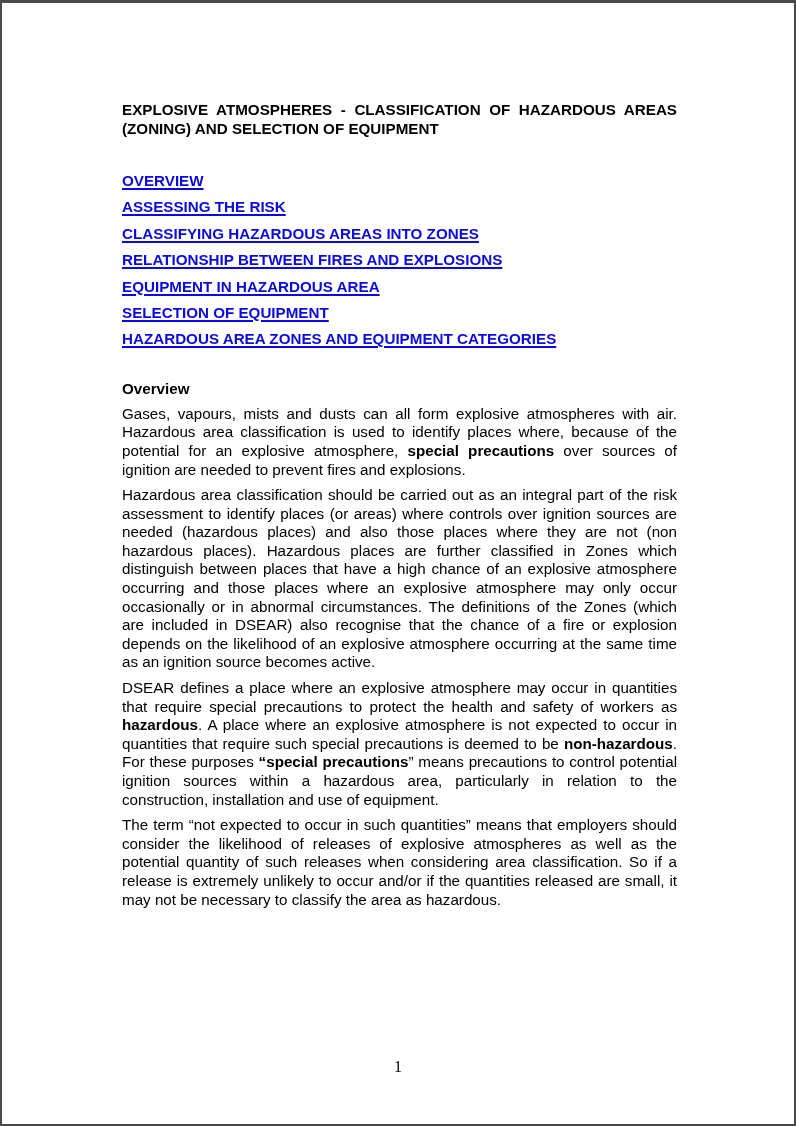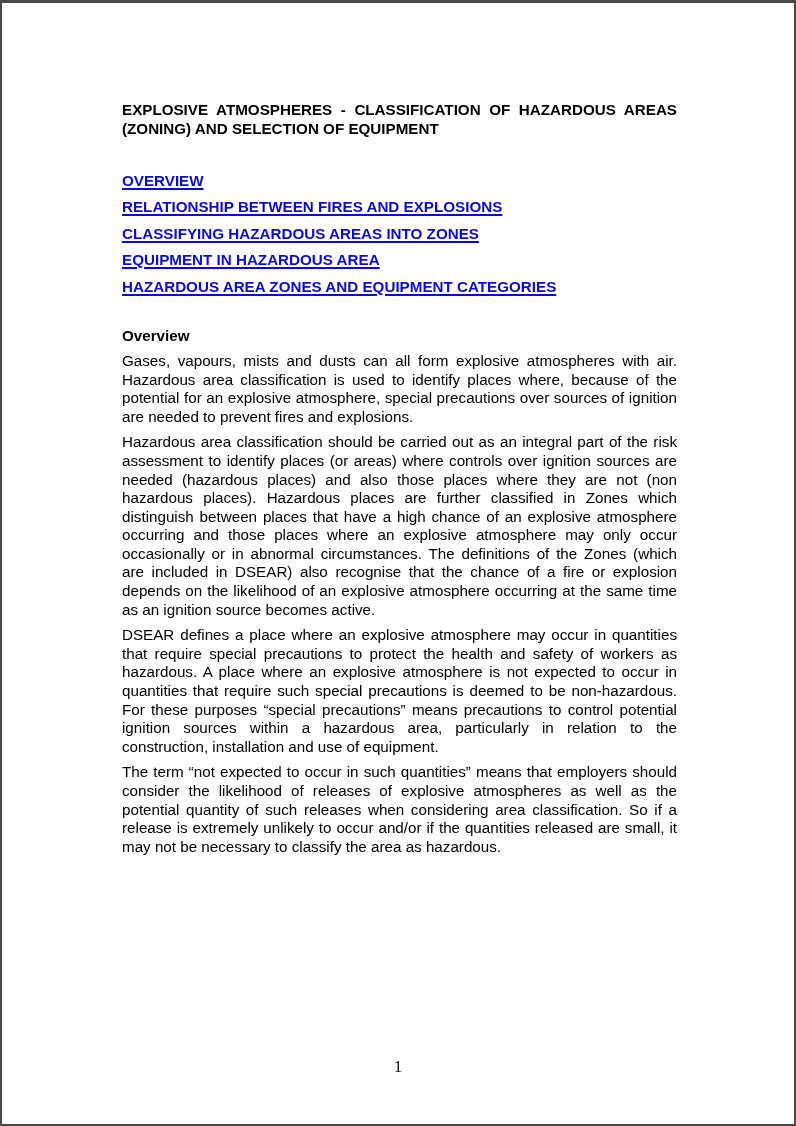--- a/index.html
+++ b/index.html
@@ -52,43 +52,45 @@
       font-size: 15.2px;
       line-height: 19px;
       margin: 23px 0 7px 0;
     }
     .para {
       font-size: 15.2px;
       line-height: 18.6px;
       text-align: justify;
       margin: 0 0 7px 0;
     }
-    .para b { font-weight: normal; }
+    .para b { font-weight: bold; }
     .page-number {
       position: absolute;
       left: 0; width: 796px;
       top: 1058px;
       text-align: center;
       font-family: "Liberation Serif", serif;
       font-size: 16px;
       color: #000;
     }
   </style>
 </head>
 <body>
 
 <div class="page">
   <div class="content">
     <h1 class="doc-title">EXPLOSIVE ATMOSPHERES - CLASSIFICATION OF HAZARDOUS AREAS (ZONING) AND SELECTION OF EQUIPMENT</h1>
 
     <ul class="toc">
       <li><a href="#">OVERVIEW</a></li>
+      <li><a href="#">ASSESSING THE RISK</a></li>
+      <li><a href="#">CLASSIFYING HAZARDOUS AREAS INTO ZONES</a></li>
       <li><a href="#">RELATIONSHIP BETWEEN FIRES AND EXPLOSIONS</a></li>
-      <li><a href="#">CLASSIFYING HAZARDOUS AREAS INTO ZONES</a></li>
       <li><a href="#">EQUIPMENT IN HAZARDOUS AREA</a></li>
+      <li><a href="#">SELECTION OF EQUIPMENT</a></li>
       <li><a href="#">HAZARDOUS AREA ZONES AND EQUIPMENT CATEGORIES</a></li>
     </ul>
 
     <h2 class="section-heading">Overview</h2>
 
     <p class="para"><span>Gases, vapours, mists and dusts can all form explosive atmospheres with air. Hazardous area classification is used to identify places where, because of the potential for an explosive atmosphere, </span><b>special precautions</b><span> over sources of ignition are needed to prevent fires and explosions.</span></p>
 
     <p class="para">Hazardous area classification should be carried out as an integral part of the risk assessment to identify places (or areas) where controls over ignition sources are needed (hazardous places) and also those places where they are not (non hazardous places).  Hazardous places are further classified in Zones which distinguish between places that have a high chance of an explosive atmosphere occurring and those places where an explosive atmosphere may only occur occasionally or in abnormal circumstances. The definitions of the Zones (which are included in DSEAR) also recognise that the chance of a fire or explosion depends on the likelihood of an explosive atmosphere occurring at the same time as an ignition source becomes active.</p>
 
     <p class="para"><span>DSEAR defines a place where an explosive atmosphere may occur in quantities that require special precautions to protect the health and safety of workers as </span><b>hazardous</b><span>. A place where an explosive atmosphere is not expected to occur in quantities that require such special precautions is deemed to be </span><b>non-hazardous</b><span>.  For these purposes </span><b>“special precautions</b><span>” means precautions to control potential ignition sources within a hazardous area, particularly in relation to the construction, installation and use of equipment.</span></p>

